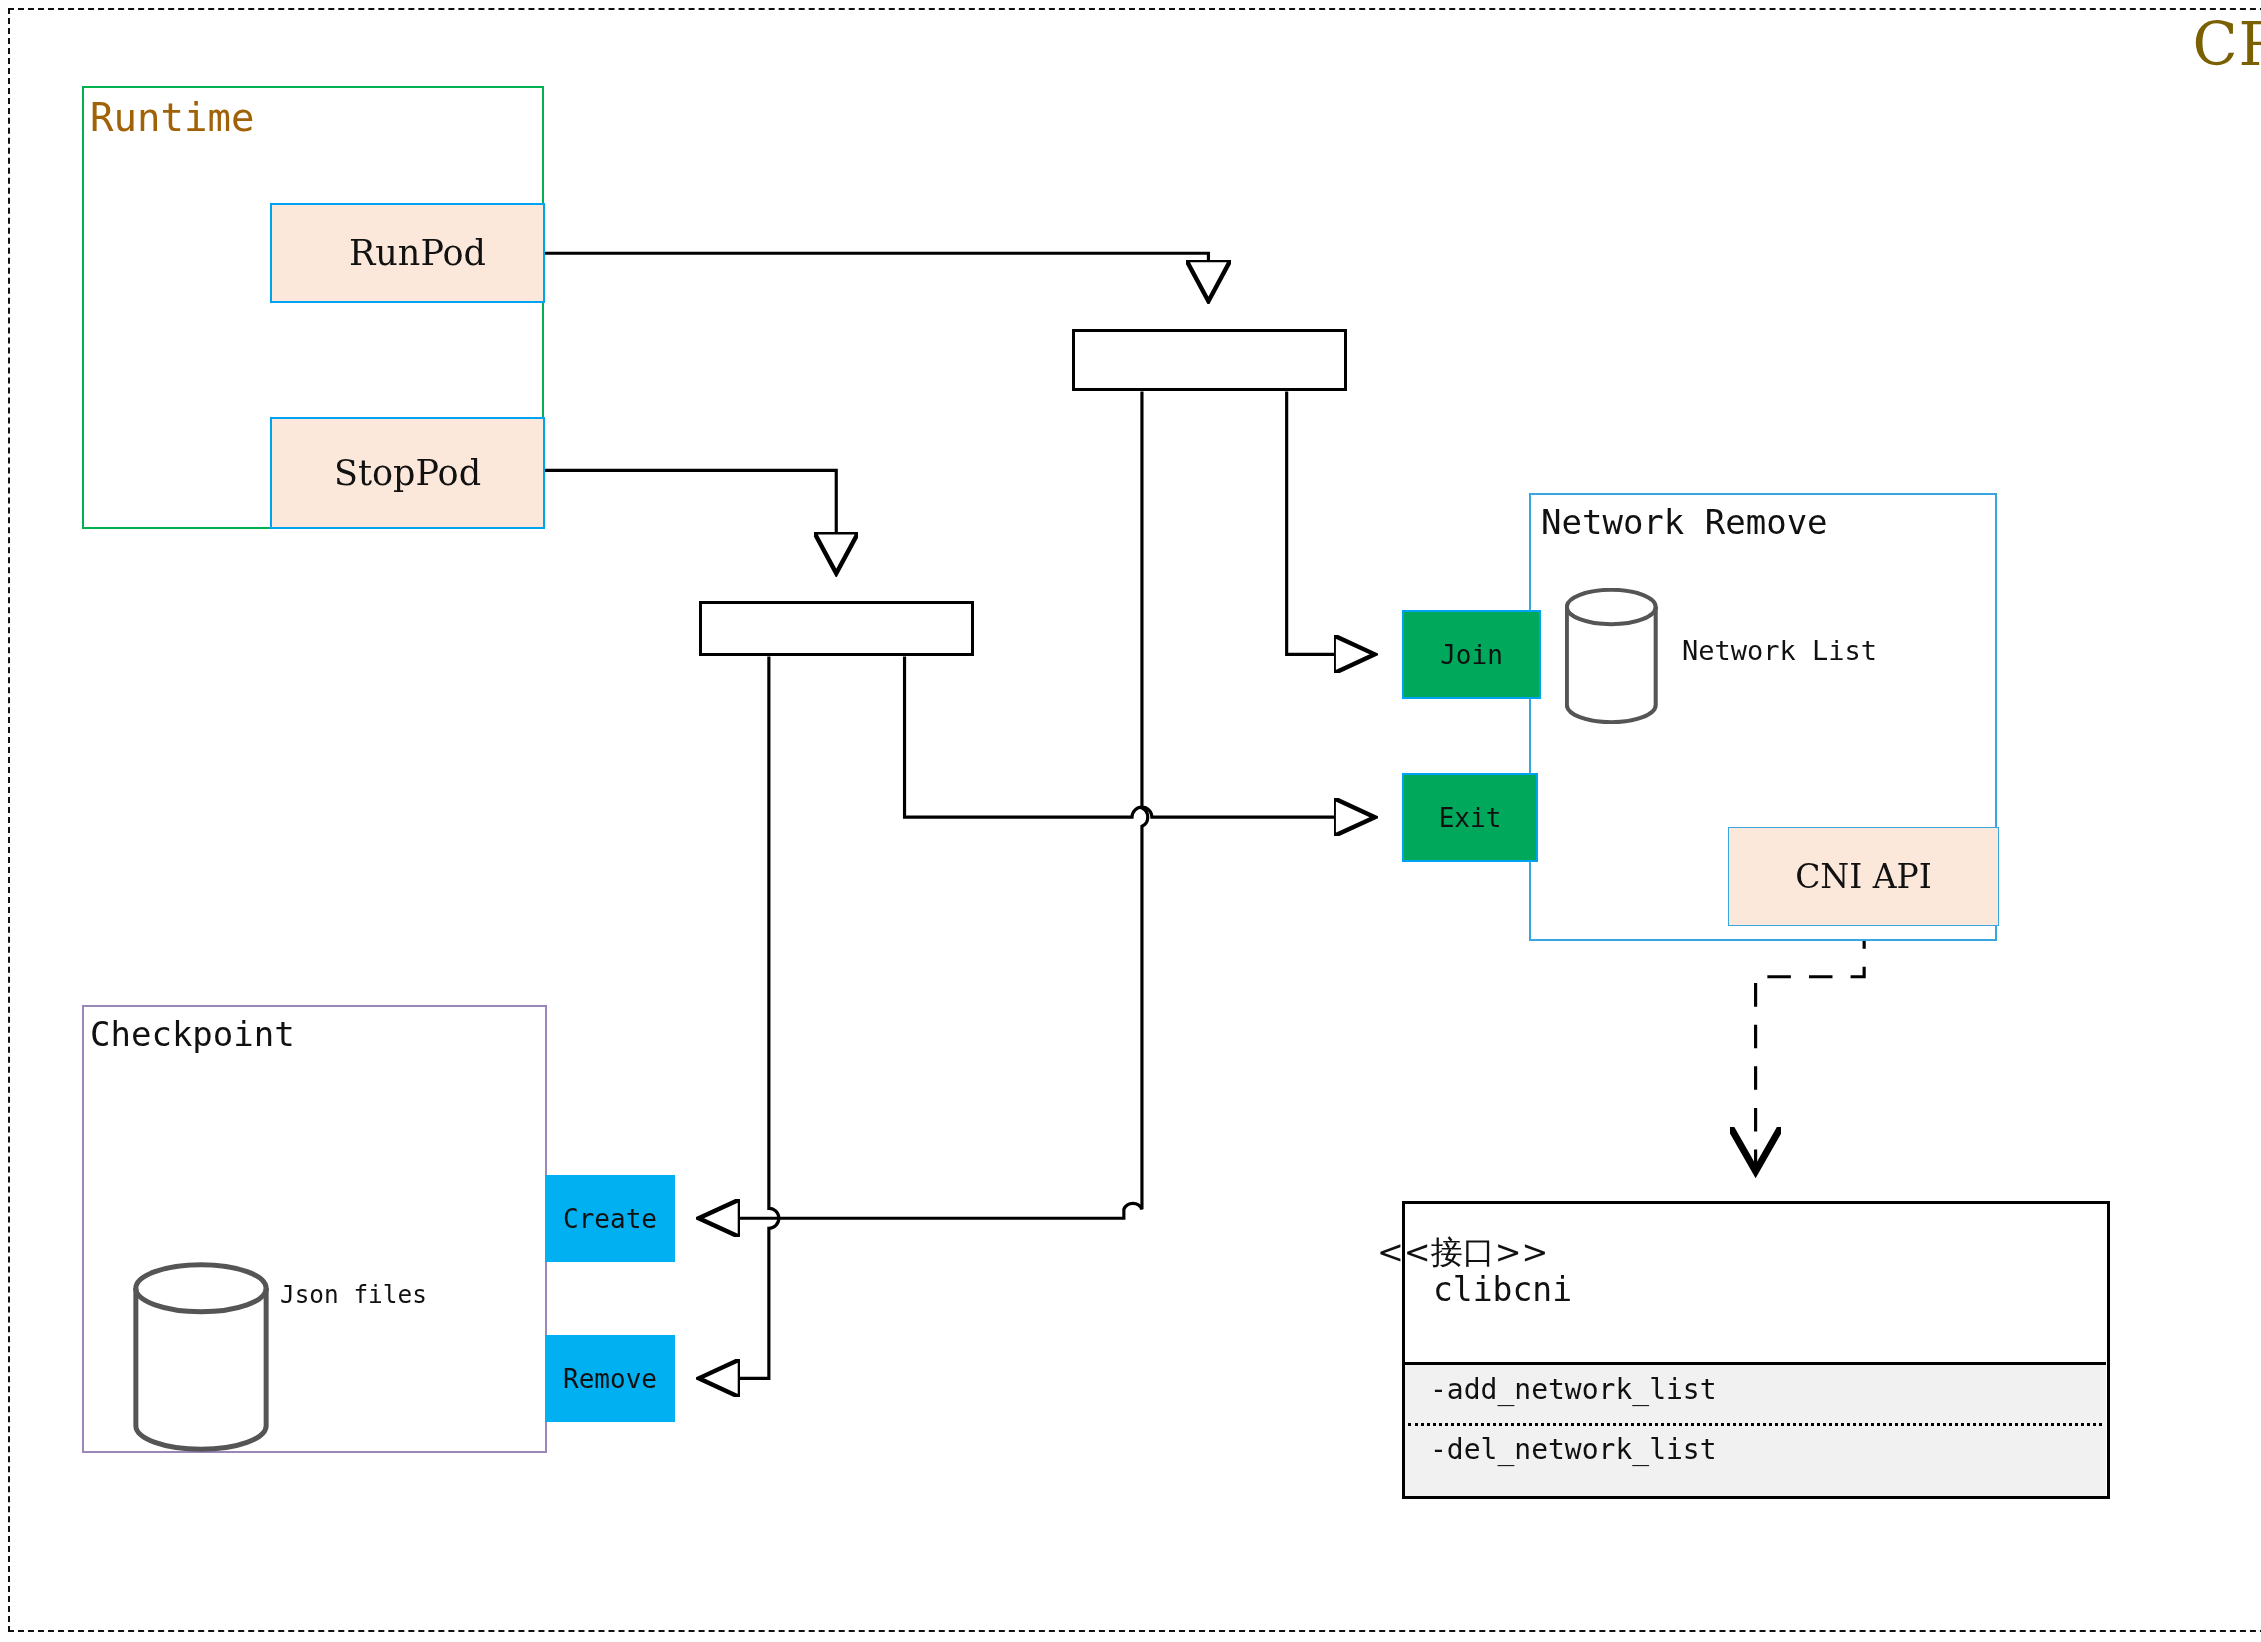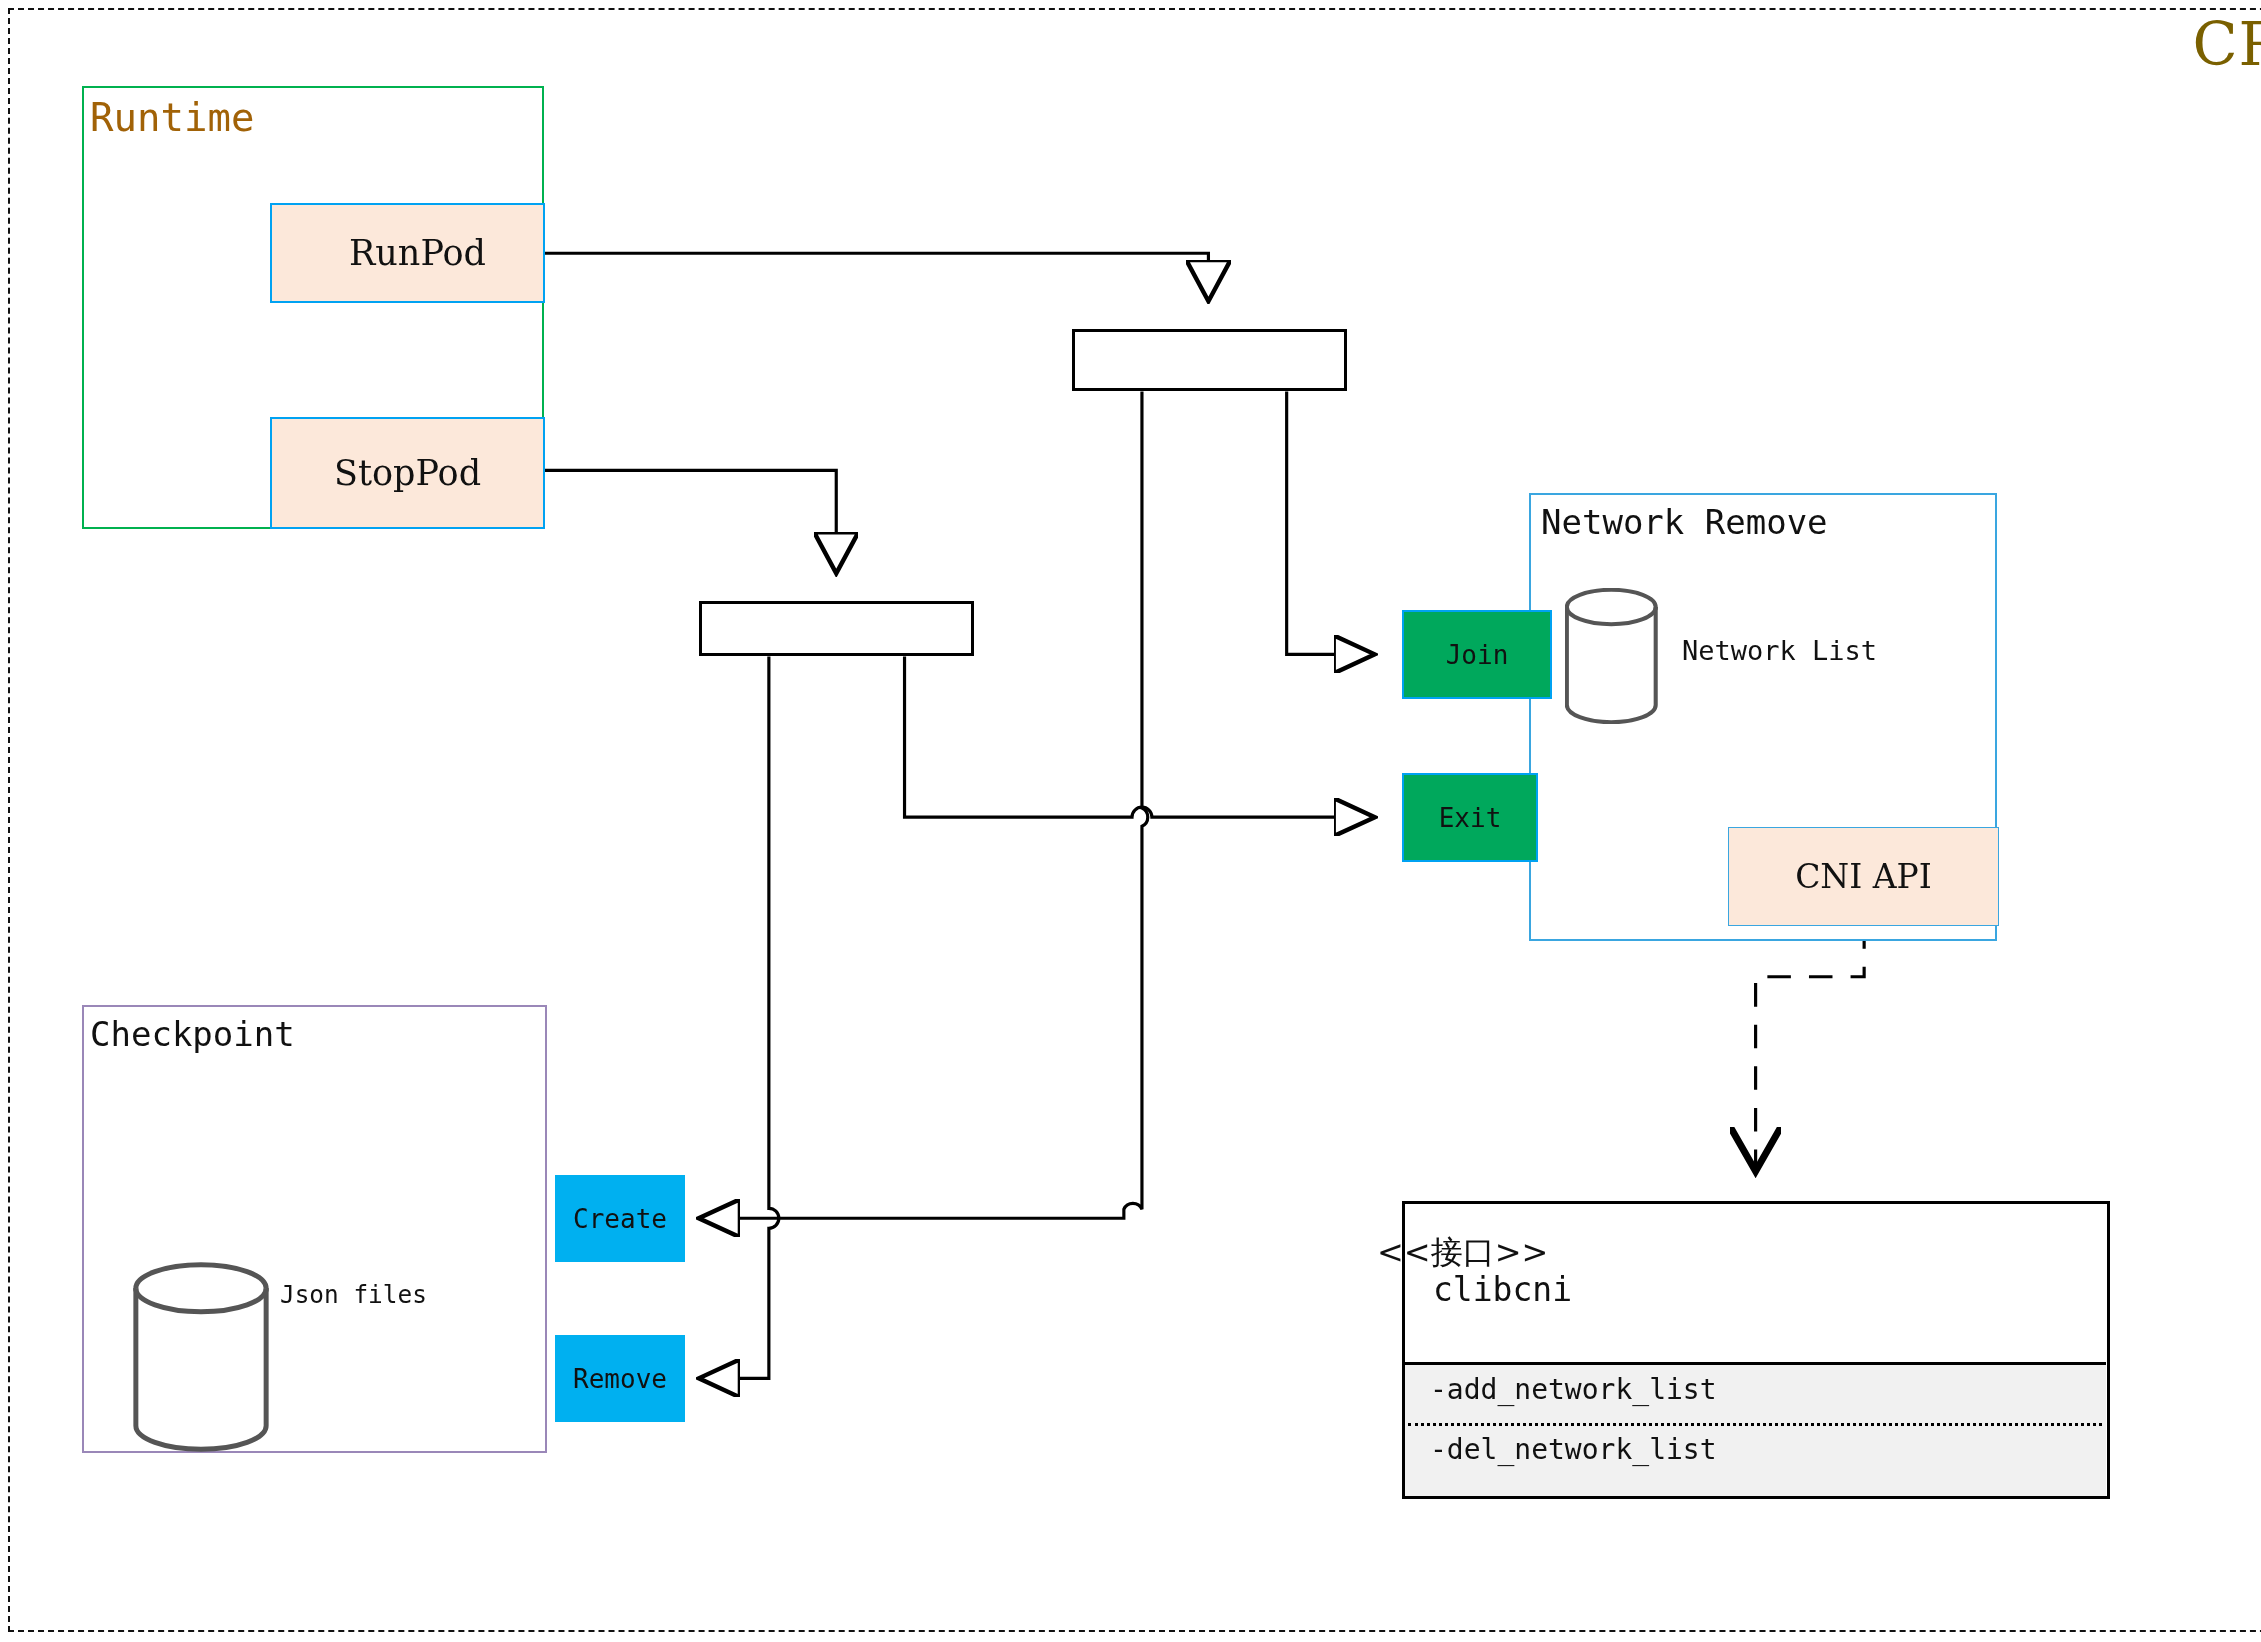--- a/index.html
+++ b/index.html
@@ -34,31 +34,31 @@
   #netmgr-title{left:1541px;top:502px;font-size:34px;color:#111;font-family:"DejaVu Sans Mono",monospace;}
   #netlist-label{left:1682px;top:635px;font-size:27px;color:#111;font-family:"DejaVu Sans Mono",monospace;}
   #netlist-cyl{left:1565px;top:588px;width:93px;height:136px;}
 
   #cniapi-box{left:1728px;top:827px;width:271px;height:99px;border:1.8px solid #3aa6e0;background:#fce8da;
               display:flex;align-items:center;justify-content:center;font-size:33px;color:#111;font-family:"DejaVu Serif",serif;}
 
   
   .port{border:2.3px solid #00a2f2;background:#00a85c;display:flex;align-items:center;justify-content:center;
         font-size:26px;color:#111;font-family:"DejaVu Sans Mono",monospace;}
-  #join-box{left:1402px;top:610px;width:150px;height:89px;}
+  #join-box{left:1402px;top:610px;width:139px;height:89px;}
   #exit-box{left:1402px;top:773px;width:136px;height:89px;}
 
   
   #checkpoint-box{left:82px;top:1005px;width:465px;height:448px;border:2.3px solid #9a87b8;background:#fff;}
   #checkpoint-title{left:90px;top:1014px;font-size:34px;color:#111;font-family:"DejaVu Sans Mono",monospace;}
   #json-cyl{left:133px;top:1262px;width:136px;height:190px;}
   #json-label{left:280px;top:1280px;font-size:24.4px;color:#111;font-family:"DejaVu Sans Mono",monospace;}
 
   .cpport{background:#00b0f0;display:flex;align-items:center;justify-content:center;
-          font-size:26px;color:#111;font-family:"DejaVu Sans Mono",monospace;margin-left:10px;}
+          font-size:26px;color:#111;font-family:"DejaVu Sans Mono",monospace;}
   #create-box{left:545px;top:1175px;width:130px;height:87px;}
   #remove-box{left:545px;top:1335px;width:130px;height:87px;}
 
   
   #clibcni-box{left:1402px;top:1201px;width:708px;height:298px;border:3.2px solid #000;background:#fff;}
   #clibcni-stereo{left:1377px;top:1219px;font-size:32px;color:#111;font-family:"DejaVu Sans",sans-serif;margin-top:12px;}
   #clibcni-name{left:1420px;top:1270px;font-size:33px;color:#111;font-family:"DejaVu Sans Mono",monospace;margin-left:13px;}
   #clibcni-ops{position:absolute;left:1405px;top:1362px;width:701px;height:134px;background:#f1f1f1;border-top:3.2px solid #000;box-sizing:border-box;}
   .op{position:absolute;left:25px;font-size:28px;color:#111;font-family:"DejaVu Sans Mono",monospace;white-space:nowrap;}
   #op0{top:8.1px;}

